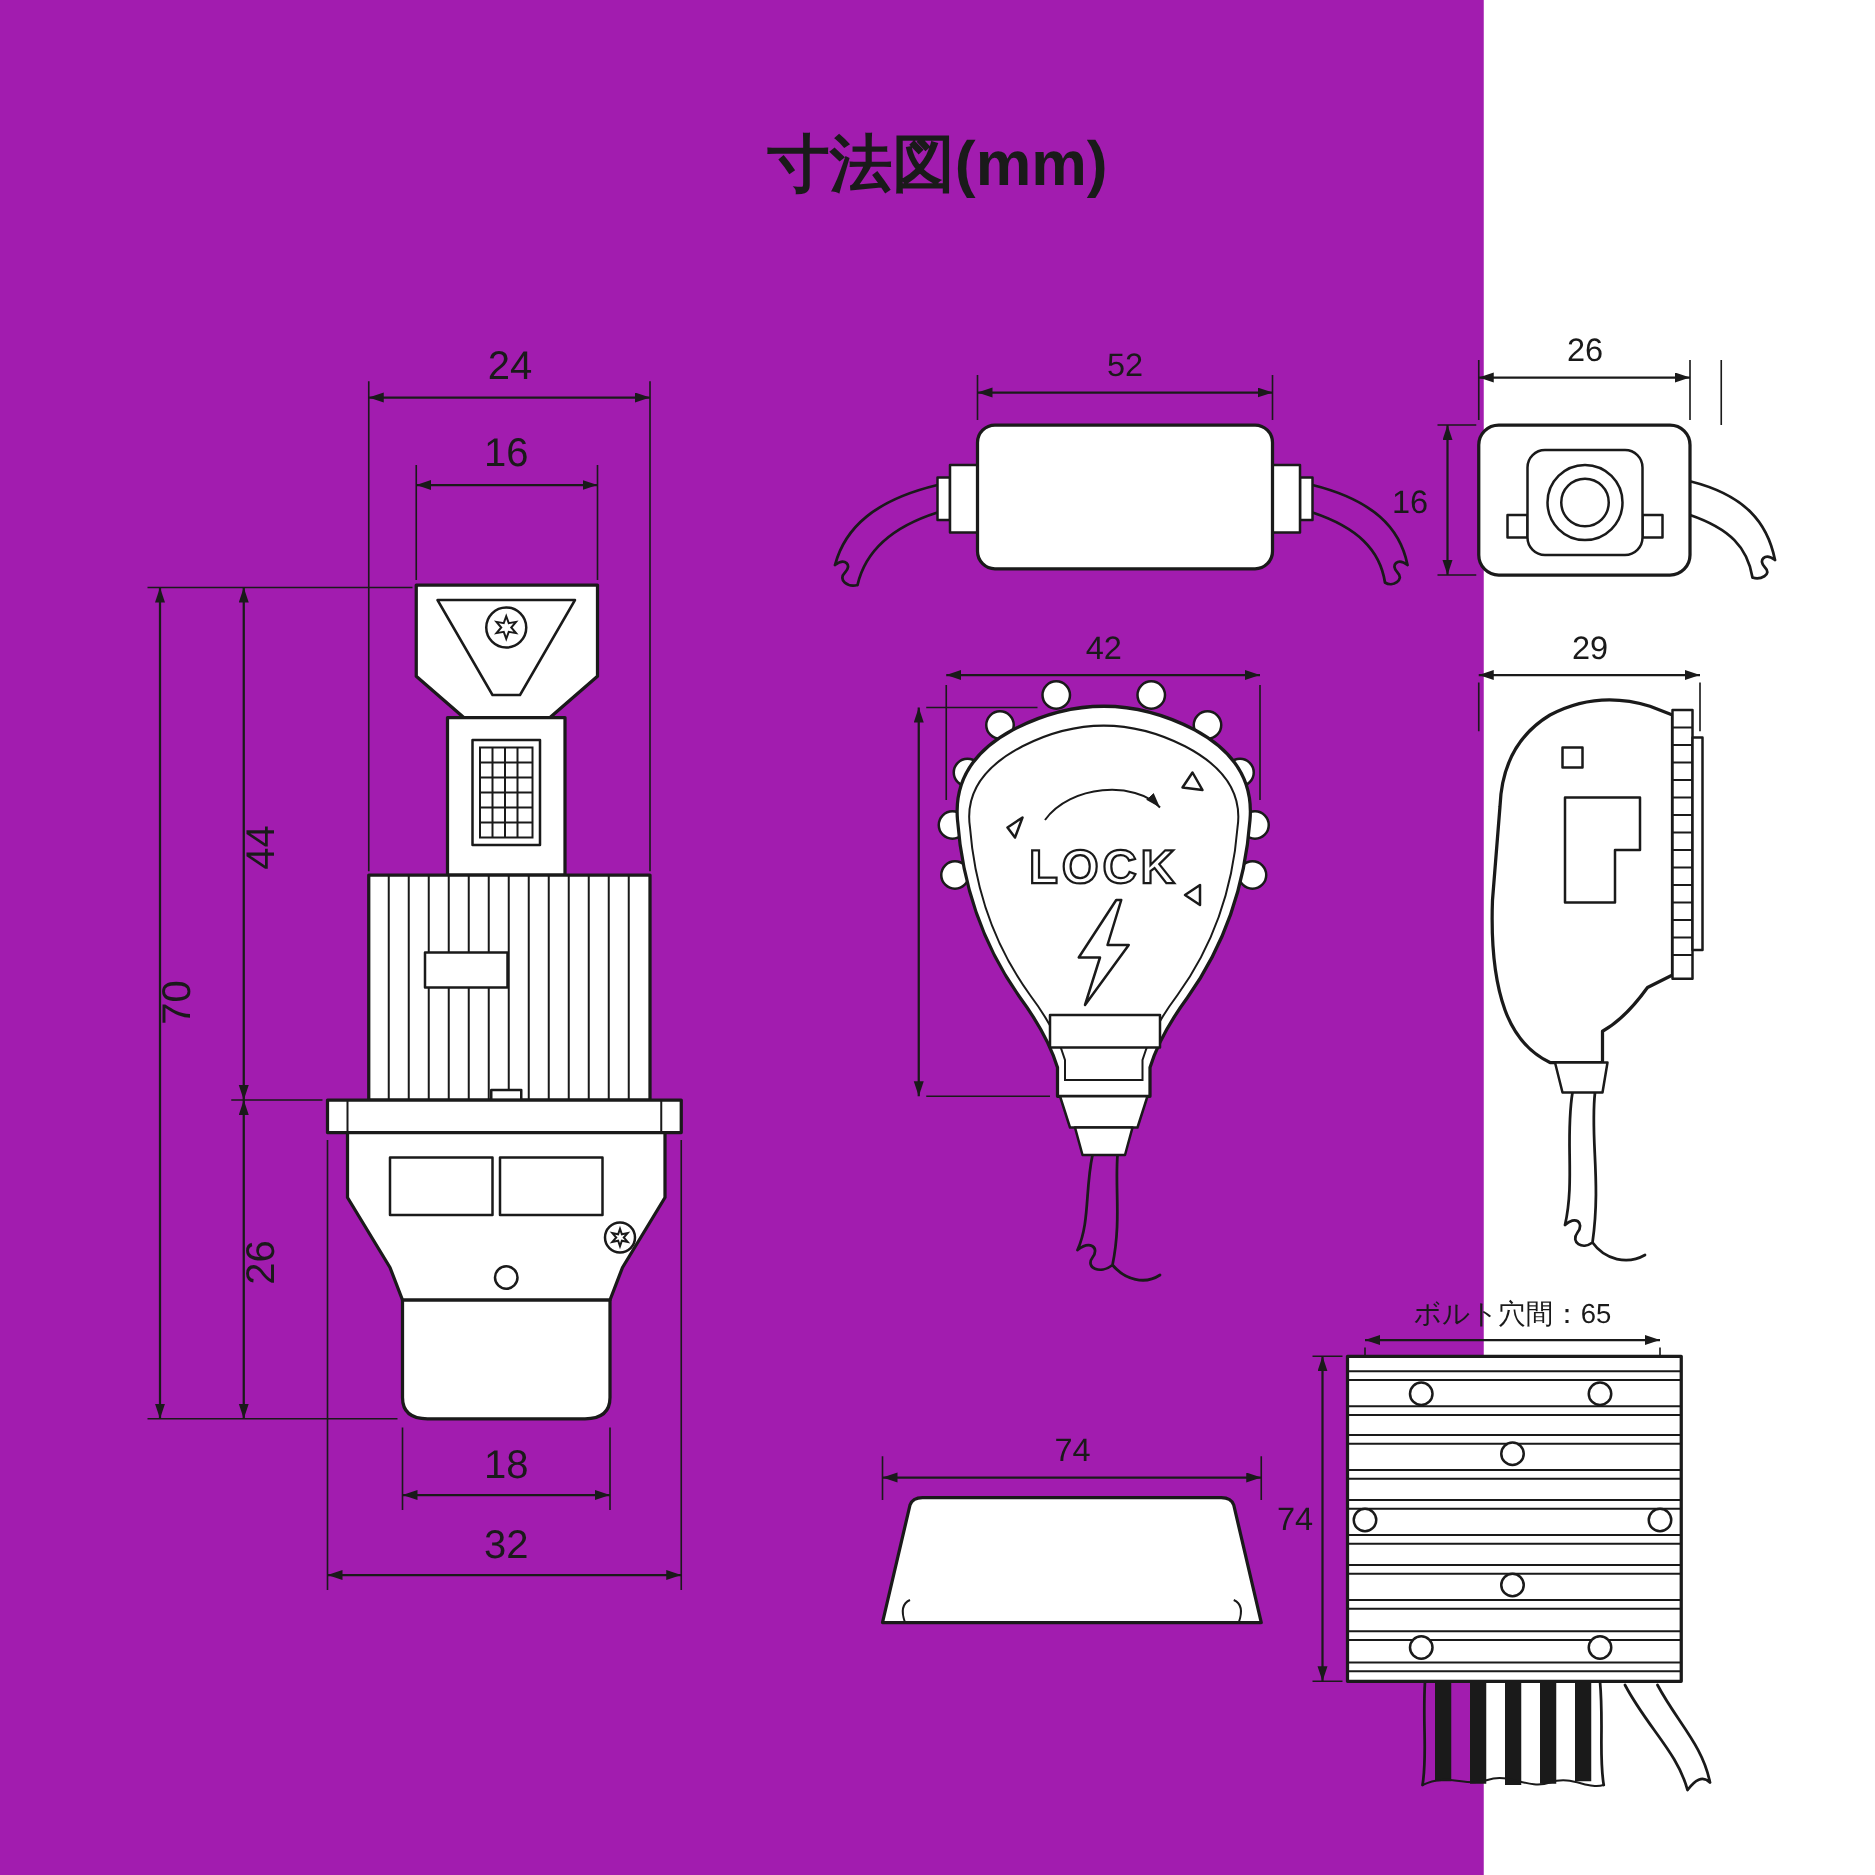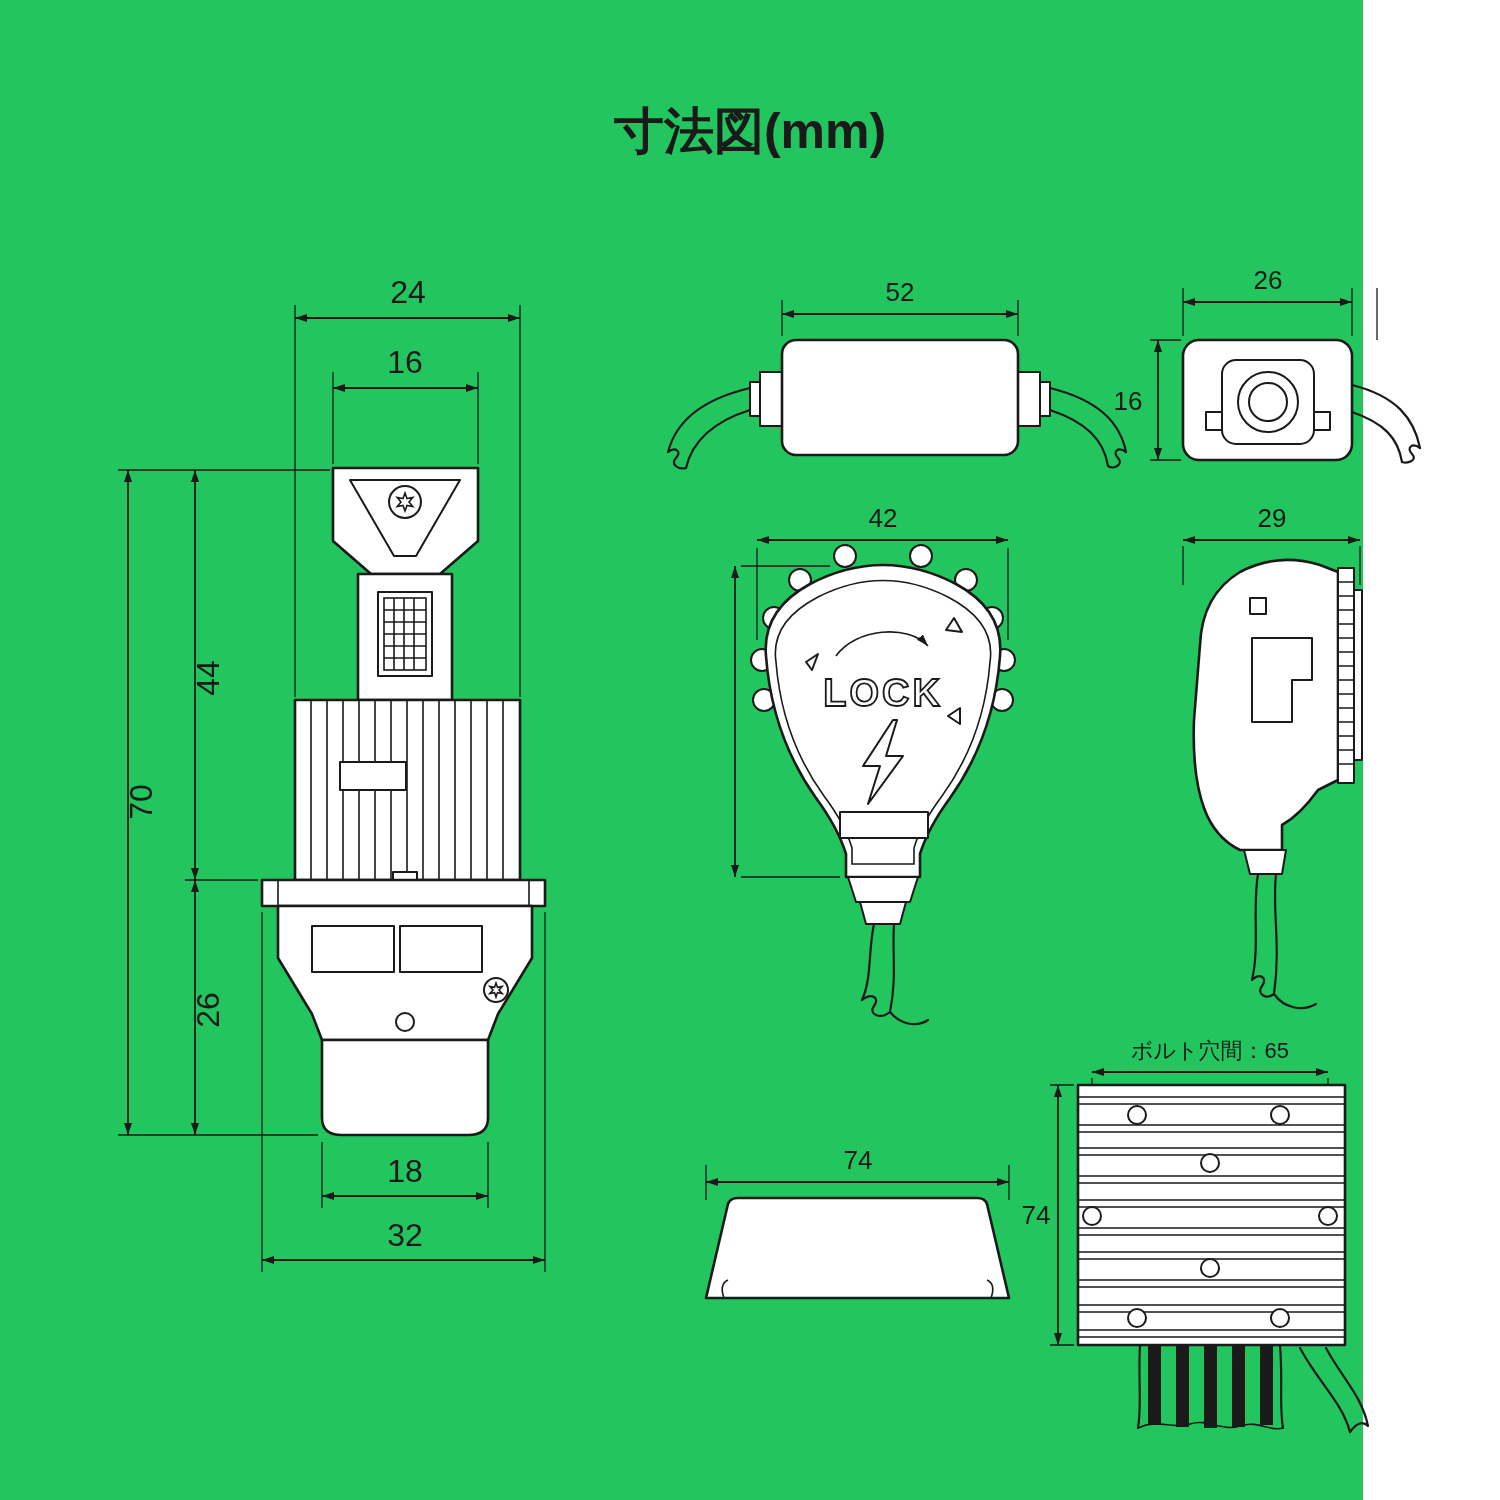--- a/index.html
+++ b/index.html
@@ -1,16 +1,16 @@
 <!DOCTYPE html>
 <html><head>
 <meta charset="utf-8">
 <style>
   html,body{margin:0;padding:0;background:#ffffff;}
-  #page{width:1363px;height:1500px;position:relative;background:#22c55e;font-family:"Liberation Sans",sans-serif;}
+  #page{width:1187px;height:1500px;position:relative;background:#a21caf;font-family:"Liberation Sans",sans-serif;}
   svg{display:block;}
   .outline{fill:#ffffff;stroke:#1a1a1a;stroke-width:2.6;stroke-linejoin:round;stroke-linecap:round;}
   .detail{fill:#ffffff;stroke:#1a1a1a;stroke-width:2;stroke-linejoin:round;}
   .thin{fill:none;stroke:#1a1a1a;stroke-width:1.6;}
   .cable{fill:none;stroke:#1a1a1a;stroke-width:2.2;stroke-linecap:round;}
   .dim{stroke:#1a1a1a;stroke-width:1.8;fill:none;}
   .ext{stroke:#1a1a1a;stroke-width:1.3;fill:none;}
   .dimtext{font-family:"Liberation Sans",sans-serif;font-size:32px;fill:#1a1a1a;text-anchor:middle;}
   .dimtext-sm{font-family:"Liberation Sans",sans-serif;font-size:26px;fill:#1a1a1a;text-anchor:middle;}
   .dimtext-xs{font-family:"Liberation Sans",sans-serif;font-size:22px;fill:#1a1a1a;text-anchor:middle;}

